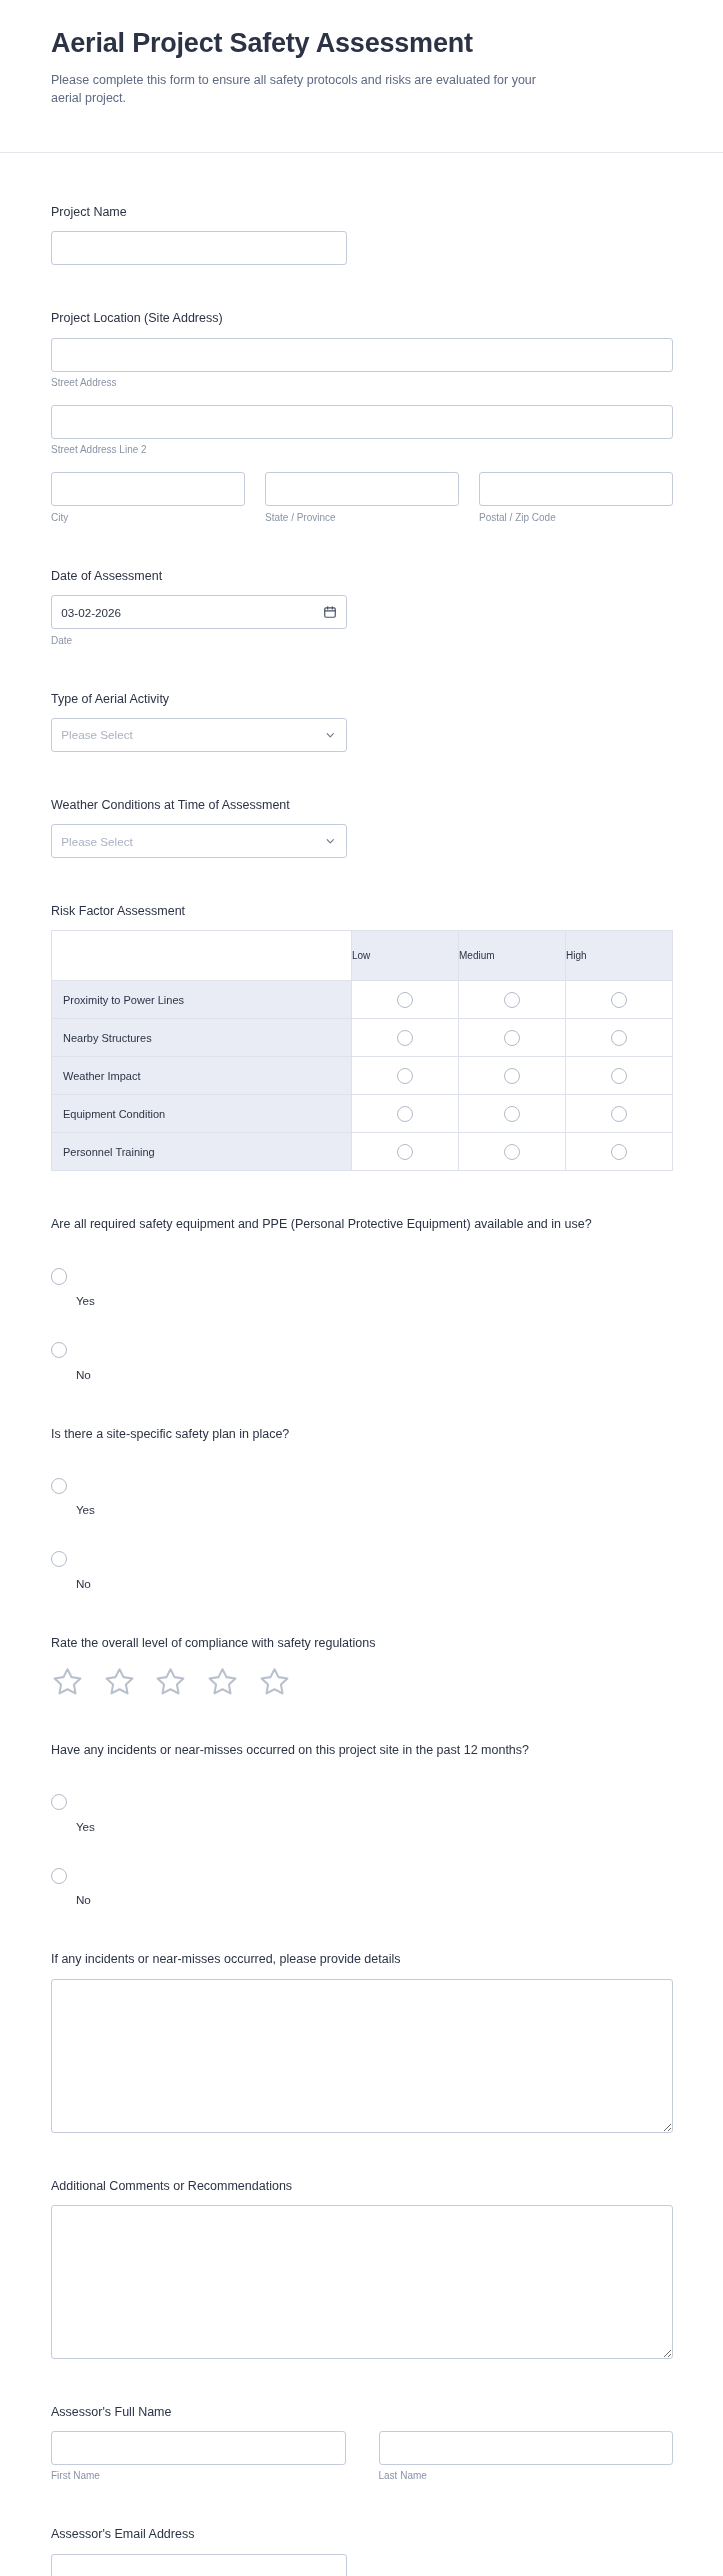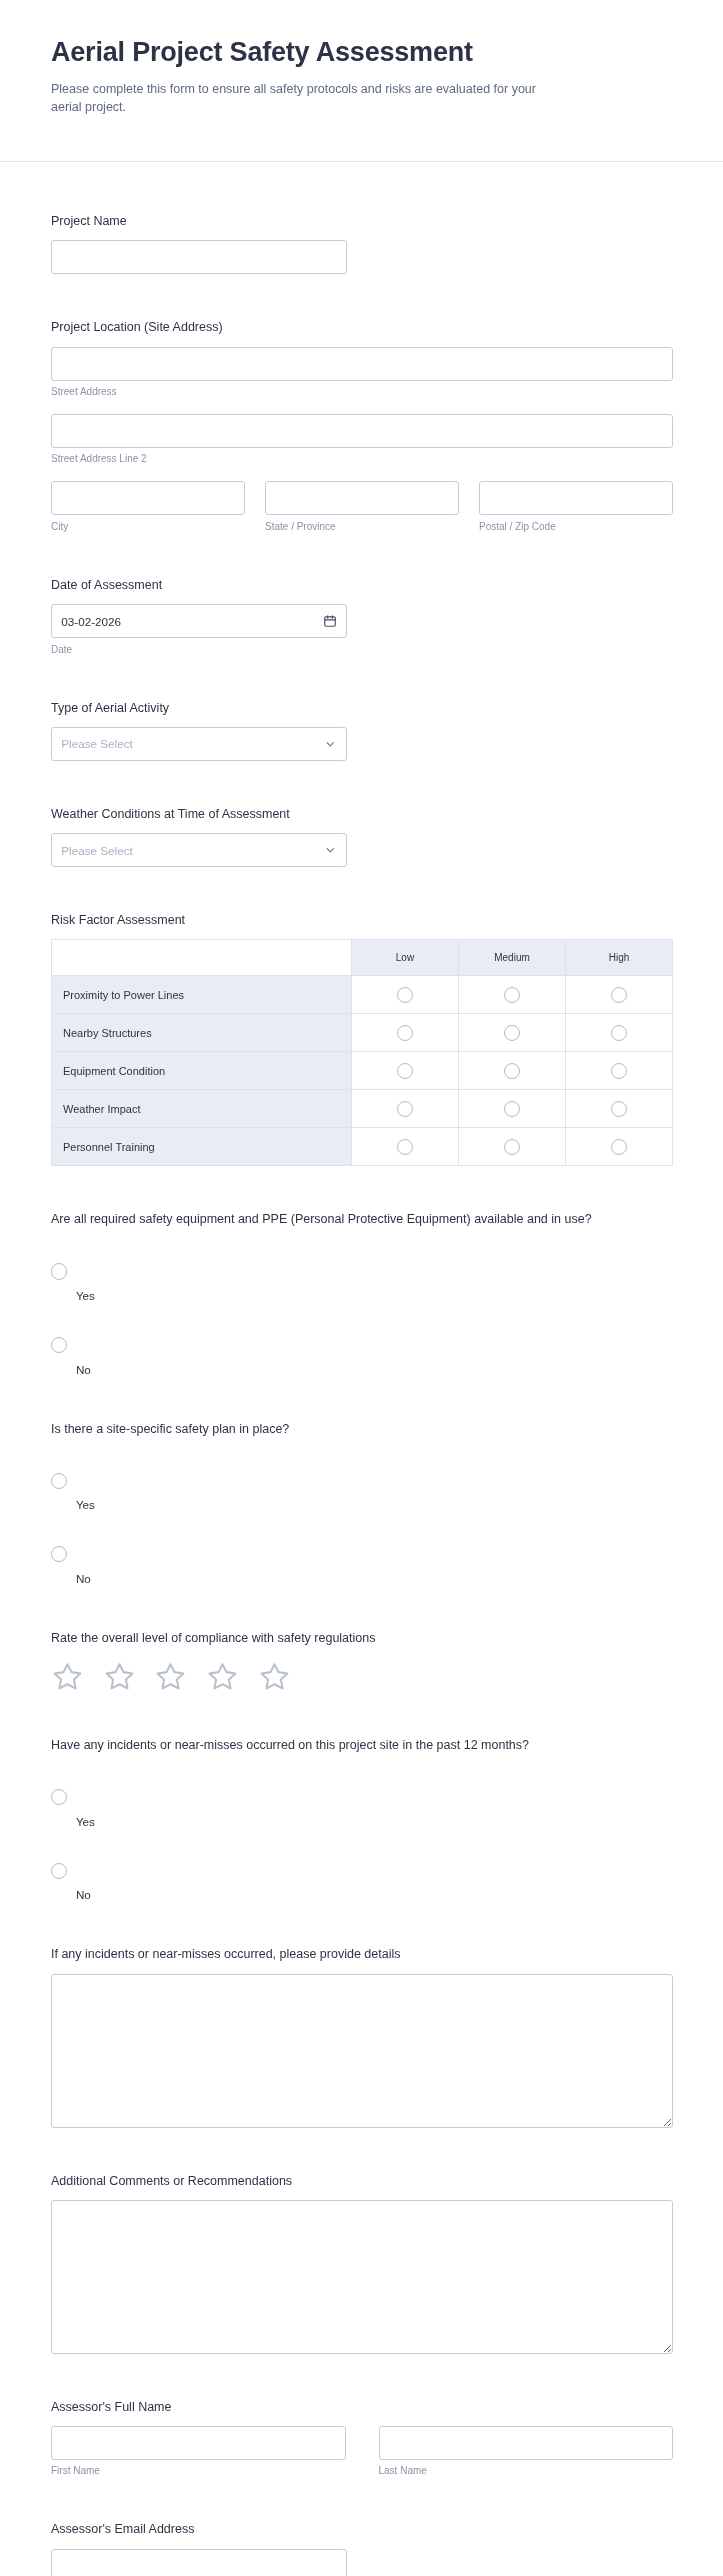--- a/index.html
+++ b/index.html
@@ -12,21 +12,21 @@
   }
   *{box-sizing:border-box;margin:0;padding:0;}
   html{background:#fff;}
   body{
     width:724px;min-height:2576px;margin:0;
     display:flex;flex-direction:column;
     background:#fff;
     font-family:"Liberation Sans",sans-serif;
     color:var(--title-text);
   }
-  .form-header{padding:37px 51px 44px;border-bottom:0.8px solid #e4e7ee;}
+  .form-header{padding:28px 51px 44px;border-bottom:0.8px solid #e4e7ee;}
   .form-title{font-size:27px;font-weight:bold;color:var(--title-text);letter-spacing:-0.2px;}
   .form-subtitle{margin-top:11.7px;font-size:12.5px;line-height:1.5;color:#5d6a81;max-width:498px;}
   .form-body{padding:51px 51px 34px;flex:0 0 auto;}
   .q{margin-bottom:45px;}
   .q:last-child{margin-bottom:0;}
   .q-label{display:block;font-size:12.5px;color:var(--title-text);margin-bottom:10px;max-width:607px;line-height:1.38;}
   .input{
     display:block;width:100%;height:34px;
     border:0.8px solid var(--input-border);border-radius:3.1px;
     background:#fff;padding:0 9.3px;font-size:11.7px;color:var(--title-text);
@@ -41,21 +41,21 @@
     display:flex;align-items:center;justify-content:space-between;
     width:296px;height:34px;border:0.8px solid var(--input-border);border-radius:3.1px;
     background:#fff;padding:0 9.3px;font-size:11.7px;cursor:pointer;
   }
   .placeholder{color:#a9b2c3;}
   .value-text{color:var(--title-text);}
   .icon{display:inline-flex;align-items:center;justify-content:center;}
   .matrix{width:100%;border-collapse:collapse;table-layout:fixed;}
   .matrix col.label-col{width:300px;}
   .matrix th,.matrix td{border:0.8px solid #dde1ec;}
-  .matrix thead th{height:36px;background:var(--matrix-bg);font-weight:normal;font-size:10px;color:var(--title-text);text-align:center;}
+  .matrix thead th{height:50px;background:var(--matrix-bg);font-weight:normal;font-size:10px;color:var(--title-text);text-align:left;}
   .matrix thead th.corner{background:#fff;}
   .matrix tbody th{background:var(--matrix-bg);font-weight:normal;font-size:11px;text-align:left;padding:0 11px;height:38px;color:var(--title-text);margin-left:46px;}
   .matrix td{text-align:center;height:38px;background:#fff;}
   .radio{
     display:inline-block;width:16.3px;height:16.3px;border-radius:50%;
     border:0.8px solid #b3bac8;background:#fff;vertical-align:middle;cursor:pointer;flex:0 0 auto;
   }
   .options{margin-top:2.3px;}
   .option{display:flex;align-items:center;gap:8.6px;margin-top:12.5px;cursor:pointer;width:max-content;}
   .option-label{font-size:11.7px;color:var(--title-text);margin-top:48px;}
@@ -187,27 +187,27 @@
           <td><span class="radio"></span></td>
           <td><span class="radio"></span></td>
         </tr>
         <tr>
           <th>Nearby Structures</th>
           <td><span class="radio"></span></td>
           <td><span class="radio"></span></td>
           <td><span class="radio"></span></td>
         </tr>
         <tr>
+          <th>Weather Impact</th>
+          <td><span class="radio"></span></td>
+          <td><span class="radio"></span></td>
+          <td><span class="radio"></span></td>
+        </tr>
+        <tr>
           <th>Equipment Condition</th>
-          <td><span class="radio"></span></td>
-          <td><span class="radio"></span></td>
-          <td><span class="radio"></span></td>
-        </tr>
-        <tr>
-          <th>Weather Impact</th>
           <td><span class="radio"></span></td>
           <td><span class="radio"></span></td>
           <td><span class="radio"></span></td>
         </tr>
         <tr>
           <th>Personnel Training</th>
           <td><span class="radio"></span></td>
           <td><span class="radio"></span></td>
           <td><span class="radio"></span></td>
         </tr>

